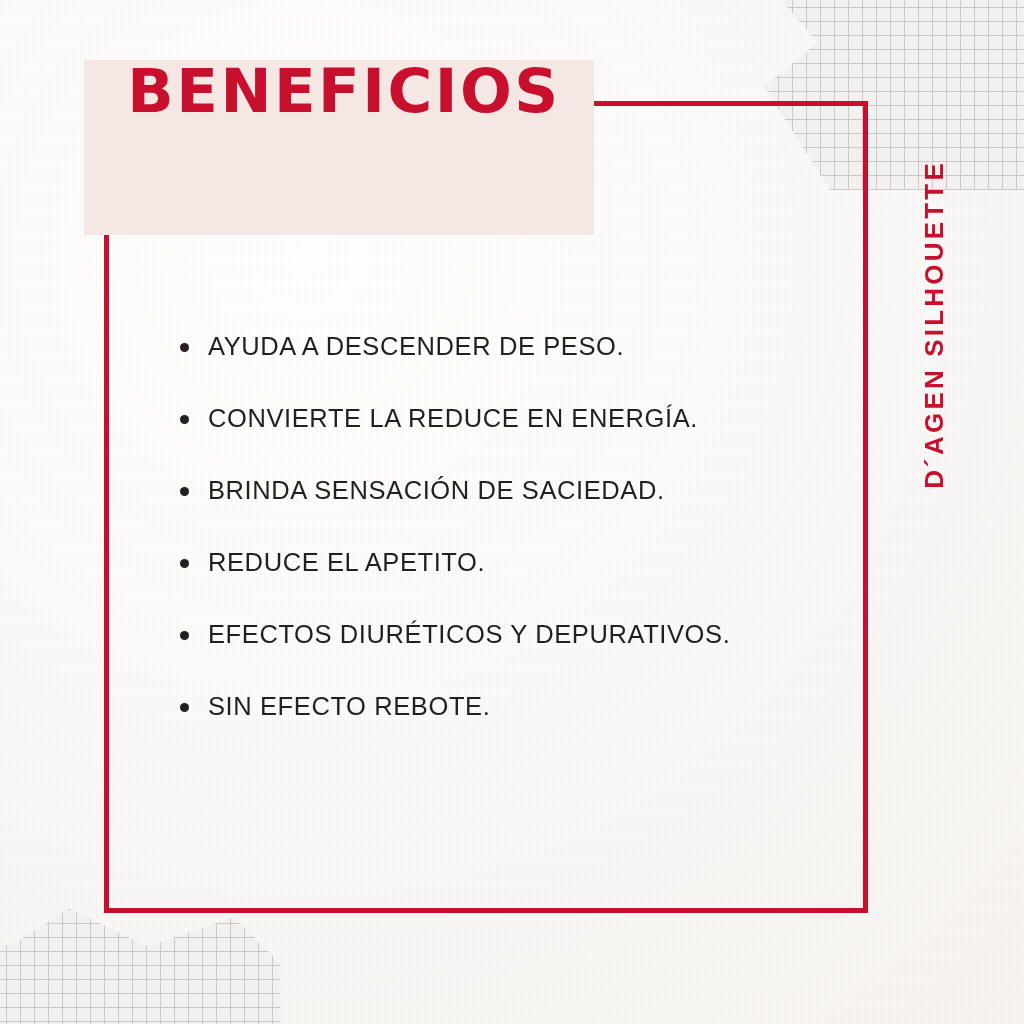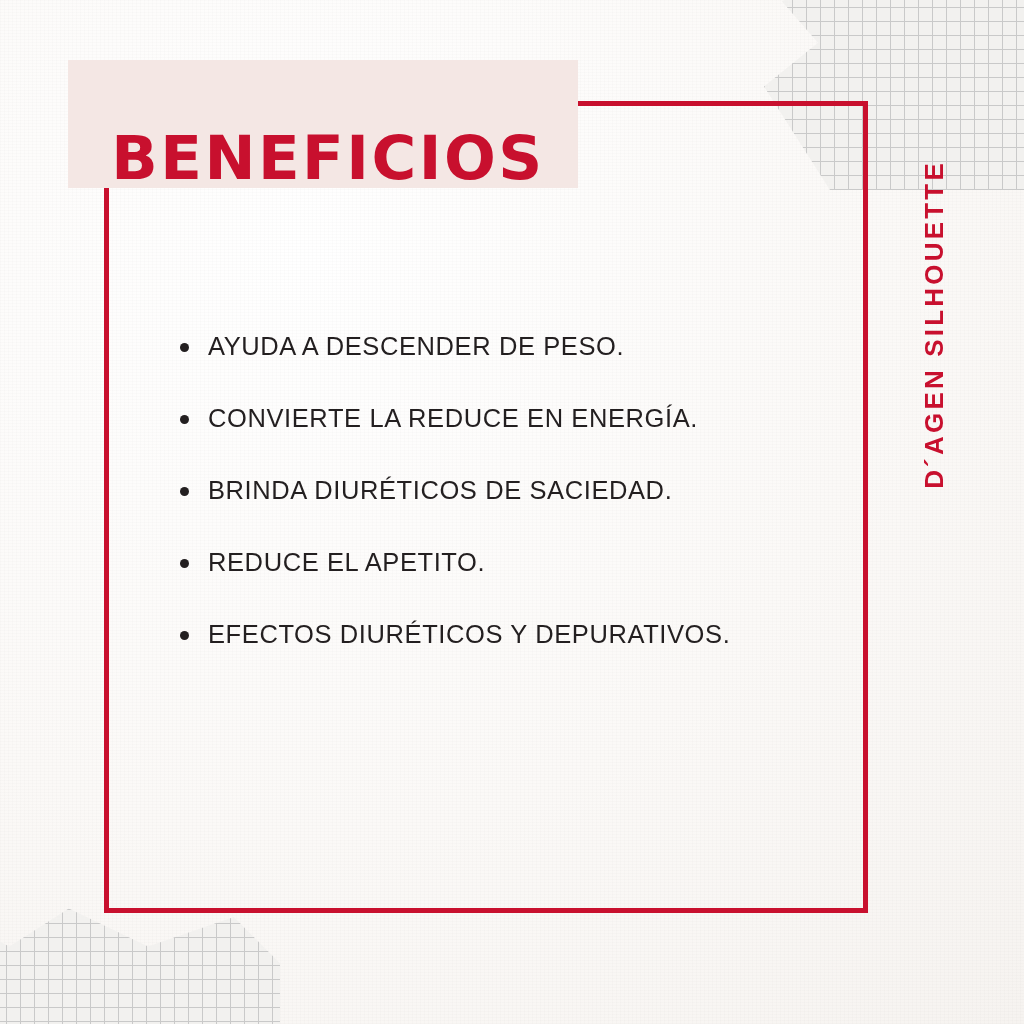--- a/index.html
+++ b/index.html
@@ -64,27 +64,27 @@
     top: 101px;
     width: 764px;
     height: 812px;
     border: 5px solid #c8102e;
     box-sizing: border-box;
   }
 
   
   #title-block {
     position: absolute;
-    left: 68px;
+    left: 84px;
     top: 60px;
     width: 510px;
-    height: 128px;
+    height: 175px;
     background: #f4e7e4;
     display: flex;
-    align-items: flex-end;
+    align-items: flex-start;
     justify-content: center;
   }
   #poster-title {
     color: #c8102e;
     font-size: 61px;
     font-weight: bold;
     letter-spacing: 2.5px;
     font-family: "DejaVu Sans", sans-serif;
     line-height: 1;
     margin: 0;
@@ -149,20 +149,21 @@
 
   <div id="red-frame"></div>
 
   <div id="title-block">
     <h1 id="poster-title">BENEFICIOS</h1>
   </div>
 
   <ul id="benefits-list">
     <li>AYUDA A DESCENDER DE PESO.</li>
     <li>CONVIERTE LA REDUCE EN ENERGÍA.</li>
-    <li>BRINDA DIURÉTICOS DE SACIEDAD.</li>
+    <li>BRINDA SENSACIÓN DE SACIEDAD.</li>
     <li>REDUCE EL APETITO.</li>
     <li>EFECTOS DIURÉTICOS Y DEPURATIVOS.</li>
+    <li>SIN EFECTO REBOTE.</li>
   </ul>
 
   <div id="brand-vertical">D´AGEN SILHOUETTE</div>
 
 </div>
 
 </body></html>

